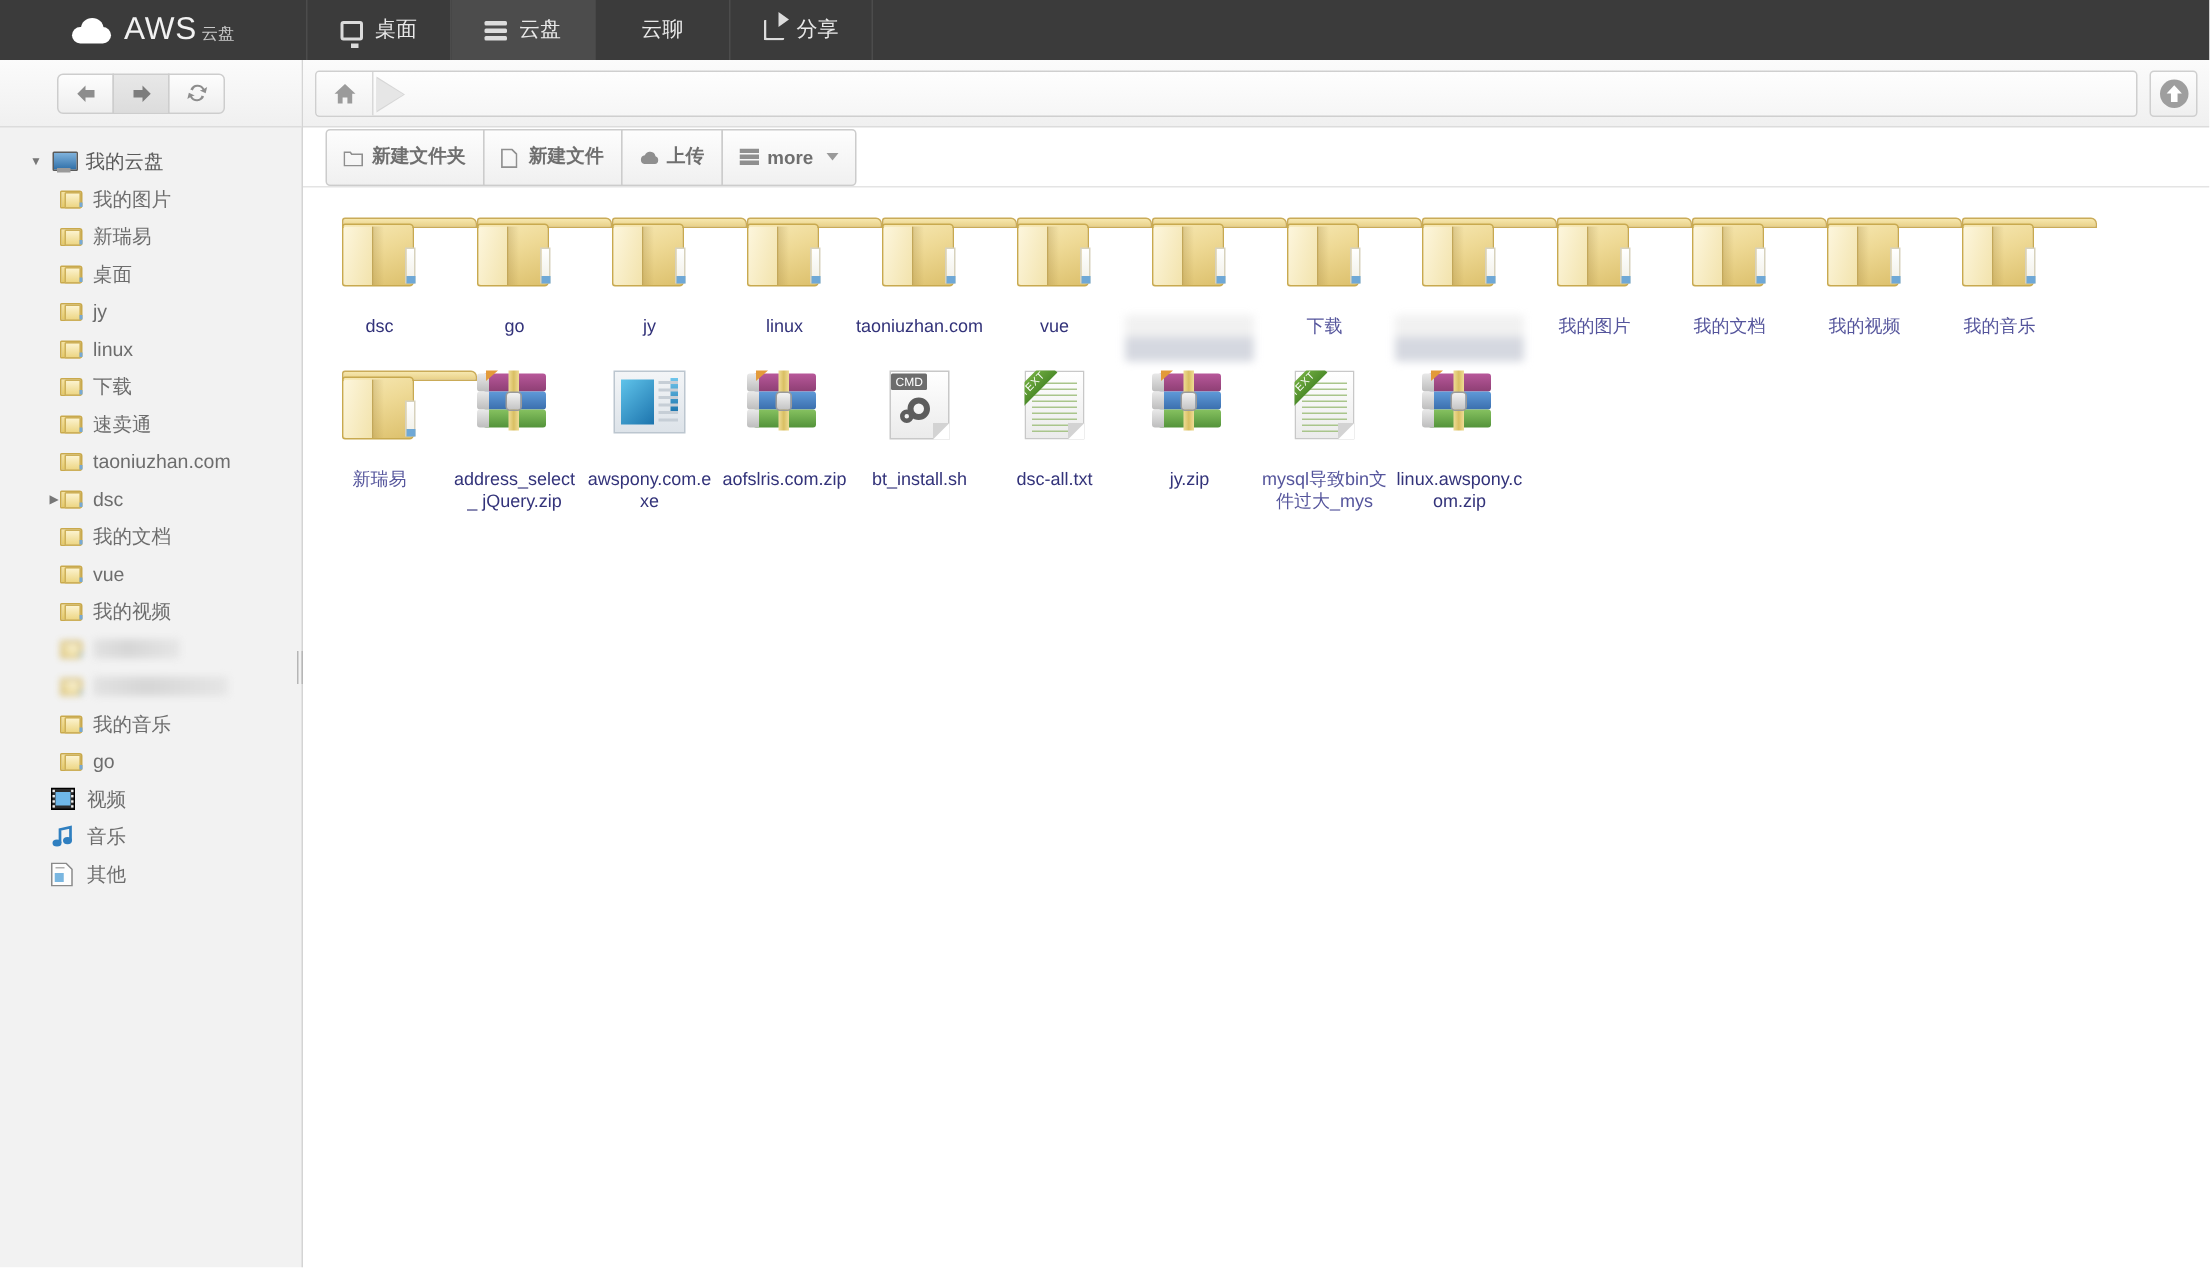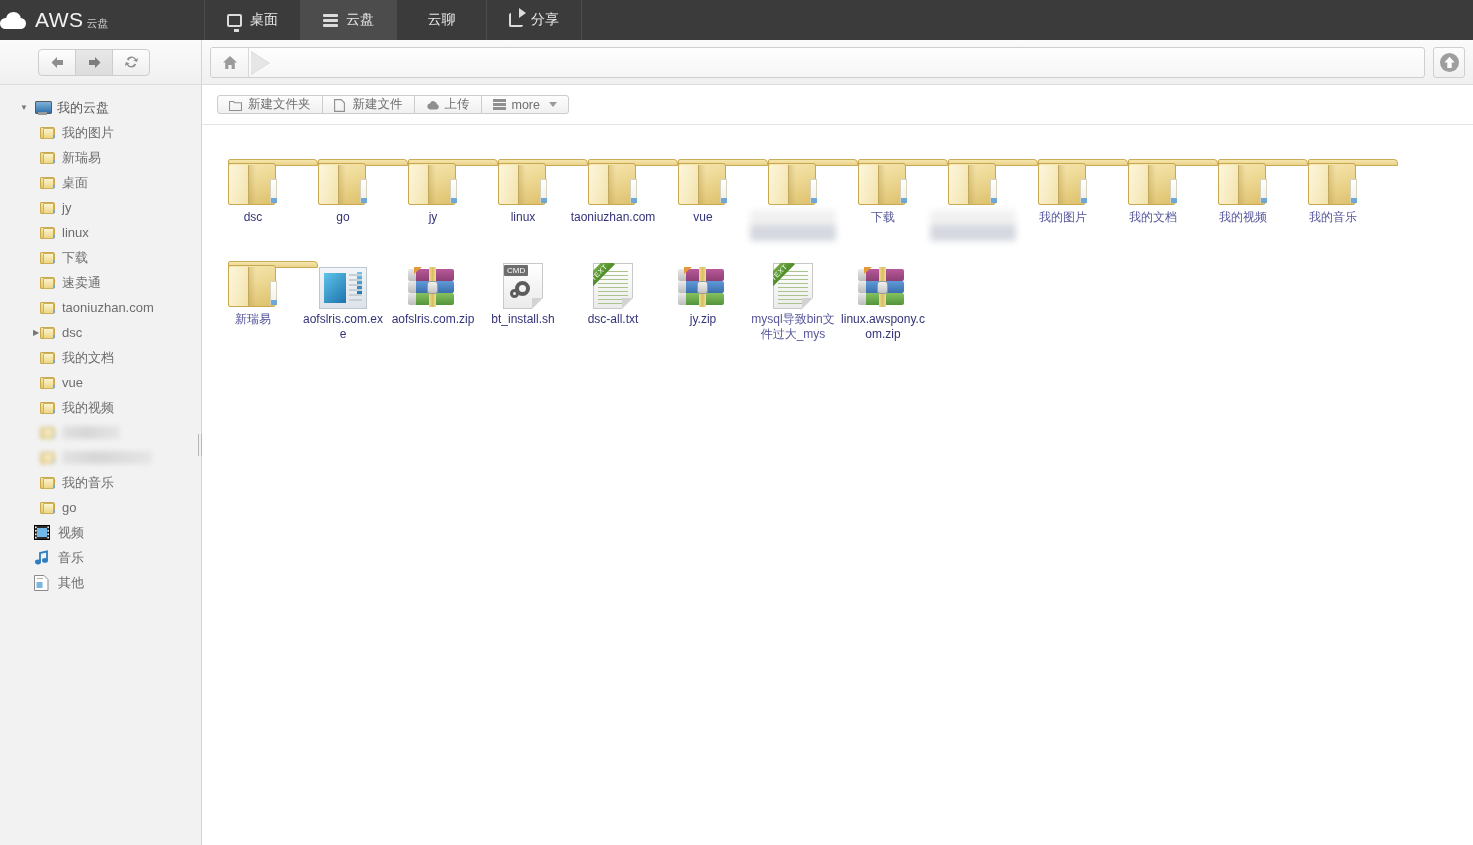--- a/index.html
+++ b/index.html
@@ -12,21 +12,21 @@
 
   
   .topbar {
     height: 40px; width: 1473px;
     background: #3b3b3b;
     display: flex; align-items: stretch;
     position: relative;
   }
   .brand {
     width: 205px; height: 40px;
-    display: flex; align-items: center; 
+    display: flex; align-items: center; justify-content: center;
     gap: 9px;
     border-right: 1px solid #4c4c4c;
   }
   .cloud-icon { width: 26px; height: 17px; position: relative; display:block; }
   .cloud-icon::before {
     content:""; position:absolute; left:0; top:6px;
     width:26px; height:11px; background:#fff; border-radius:6px;
   }
   .cloud-icon::after {
     content:""; position:absolute; left:6px; top:0px;
@@ -191,45 +191,46 @@
     border:1px solid #cfcfcf; border-radius:3px;
     display:flex; align-items:center; justify-content:center; cursor:pointer;
   }
 
   .toolbar {
     height:40px; display:flex; align-items:center; padding-left:15px;
     border-bottom:1px solid #e4e4e4;
   }
   .tb-group { display:flex; }
   .tb-btn {
-    height:19px; padding:0 11px;
+    height:38px; padding:0 11px;
     background:linear-gradient(#fdfdfd,#f0f0f0);
     border:1px solid #cccccc; margin-left:-1px;
     display:flex; align-items:center; gap:6px;
     font-size:12.5px; color:#6f6f6f; cursor:pointer;
     white-space:nowrap;
+    font-weight:bold;
   }
   .tb-btn:first-child { border-radius:3px 0 0 3px; margin-left:0; }
   .tb-btn:last-child  { border-radius:0 3px 3px 0; }
   .tb-ico { width:13px; height:12px; flex:none; position:relative; }
   .caret { width:0;height:0;border-left:4px solid transparent;border-right:4px solid transparent;
            border-top:5px solid #9a9a9a; margin-left:3px; }
 
   
   .grid {
     flex:1; padding: 14px 6px 0 6px;
     display:flex; flex-wrap:wrap; align-content:flex-start;
     overflow:hidden;
   }
   .cell {
     width:90px; padding-top:6px;
     display:flex; flex-direction:column; align-items:center;
     cursor:pointer;
   }
-  .cell-ico { height:62px; display:flex; align-items:flex-end; justify-content:center; }
+  .cell-ico { height:62px; display:flex; align-items:flex-start; justify-content:center; }
   .cell-label {
     margin-top:3px; font-size:12px; color:#33337a; line-height:15px;
     text-align:center; width:86px; word-break:break-all;
     display:-webkit-box; -webkit-line-clamp:2; -webkit-box-orient:vertical; overflow:hidden;
   }
   .cell-label.cn { color:#55559c; }
   .cell-label.blurred {
     color:transparent; filter: blur(3px);
     background: linear-gradient(180deg,#f1f1f1 0 48%, #d5d8e0 48% 100%);
     border-radius:2px; height:31px;
@@ -788,130 +789,146 @@
               <span class="flap"></span>
               <span class="shade"></span>
               <span class="pg"></span>
               <span class="blue"></span>
             </span>
           </span>
           <span class="cell-label cn">新瑞易</span>
         </div>
         <div class="cell">
           <span class="cell-ico">
-            <span class="exe">
-              <span class="sq"></span>
-              <span class="bar"></span>
-              <span class="ln" style="top:6px"></span>
-              <span class="ln" style="top:11px"></span>
-              <span class="ln" style="top:16px"></span>
-              <span class="ln" style="top:21px"></span>
-              <span class="ln" style="top:26px"></span>
-              <span class="ln" style="top:31px"></span>
-            </span>
-          </span>
-          <span class="cell-label">aofslris.com.exe</span>
-        </div>
-        <div class="cell">
-          <span class="cell-ico">
             <span class="rar">
               <span class="bk b1"></span>
               <span class="bk b2"></span>
               <span class="bk b3"></span>
               <span class="sp s1"></span>
               <span class="sp s2"></span>
               <span class="sp s3"></span>
               <span class="corn"></span>
               <span class="zip"></span>
               <span class="pull"></span>
             </span>
           </span>
-          <span class="cell-label">aofslris.com.zip</span>
-        </div>
-        <div class="cell">
-          <span class="cell-ico">
-            <span class="sh">
-              <span class="page"></span>
-              <span class="fold"></span>
-              <span class="tagc">CMD</span>
-              <span class="g1"></span>
-              <span class="g2"></span>
-            </span>
-          </span>
-          <span class="cell-label">bt_install.sh</span>
-        </div>
-        <div class="cell">
-          <span class="cell-ico">
-            <span class="txt">
-              <span class="page"></span>
-              <span class="lines">
-                <i></i>
-                <i></i>
-                <i></i>
-                <i></i>
-                <i></i>
-                <i></i>
-                <i></i>
-                <i></i>
-                <i></i>
-              </span>
-              <span class="fold"></span>
-              <span class="rib">TEXT</span>
-            </span>
-          </span>
-          <span class="cell-label">dsc-all.txt</span>
+          <span class="cell-label">address_select_ jQuery.zip</span>
+        </div>
+        <div class="cell">
+          <span class="cell-ico">
+            <span class="exe">
+              <span class="sq"></span>
+              <span class="bar"></span>
+              <span class="ln" style="top:6px"></span>
+              <span class="ln" style="top:11px"></span>
+              <span class="ln" style="top:16px"></span>
+              <span class="ln" style="top:21px"></span>
+              <span class="ln" style="top:26px"></span>
+              <span class="ln" style="top:31px"></span>
+            </span>
+          </span>
+          <span class="cell-label">awspony.com.exe</span>
         </div>
         <div class="cell">
           <span class="cell-ico">
             <span class="rar">
               <span class="bk b1"></span>
               <span class="bk b2"></span>
               <span class="bk b3"></span>
               <span class="sp s1"></span>
               <span class="sp s2"></span>
               <span class="sp s3"></span>
               <span class="corn"></span>
               <span class="zip"></span>
               <span class="pull"></span>
             </span>
           </span>
-          <span class="cell-label">jy.zip</span>
+          <span class="cell-label">aofslris.com.zip</span>
+        </div>
+        <div class="cell">
+          <span class="cell-ico">
+            <span class="sh">
+              <span class="page"></span>
+              <span class="fold"></span>
+              <span class="tagc">CMD</span>
+              <span class="g1"></span>
+              <span class="g2"></span>
+            </span>
+          </span>
+          <span class="cell-label">bt_install.sh</span>
         </div>
         <div class="cell">
           <span class="cell-ico">
             <span class="txt">
               <span class="page"></span>
               <span class="lines">
                 <i></i>
                 <i></i>
                 <i></i>
                 <i></i>
                 <i></i>
                 <i></i>
                 <i></i>
                 <i></i>
                 <i></i>
               </span>
               <span class="fold"></span>
               <span class="rib">TEXT</span>
             </span>
           </span>
-          <span class="cell-label cn">mysql导致bin文件过大_mys</span>
+          <span class="cell-label">dsc-all.txt</span>
         </div>
         <div class="cell">
           <span class="cell-ico">
             <span class="rar">
               <span class="bk b1"></span>
               <span class="bk b2"></span>
               <span class="bk b3"></span>
               <span class="sp s1"></span>
               <span class="sp s2"></span>
               <span class="sp s3"></span>
               <span class="corn"></span>
               <span class="zip"></span>
               <span class="pull"></span>
             </span>
           </span>
+          <span class="cell-label">jy.zip</span>
+        </div>
+        <div class="cell">
+          <span class="cell-ico">
+            <span class="txt">
+              <span class="page"></span>
+              <span class="lines">
+                <i></i>
+                <i></i>
+                <i></i>
+                <i></i>
+                <i></i>
+                <i></i>
+                <i></i>
+                <i></i>
+                <i></i>
+              </span>
+              <span class="fold"></span>
+              <span class="rib">TEXT</span>
+            </span>
+          </span>
+          <span class="cell-label cn">mysql导致bin文件过大_mys</span>
+        </div>
+        <div class="cell">
+          <span class="cell-ico">
+            <span class="rar">
+              <span class="bk b1"></span>
+              <span class="bk b2"></span>
+              <span class="bk b3"></span>
+              <span class="sp s1"></span>
+              <span class="sp s2"></span>
+              <span class="sp s3"></span>
+              <span class="corn"></span>
+              <span class="zip"></span>
+              <span class="pull"></span>
+            </span>
+          </span>
           <span class="cell-label">linux.awspony.com.zip</span>
         </div>
       </div>
   </div>
 </div>
 
 </body></html>

